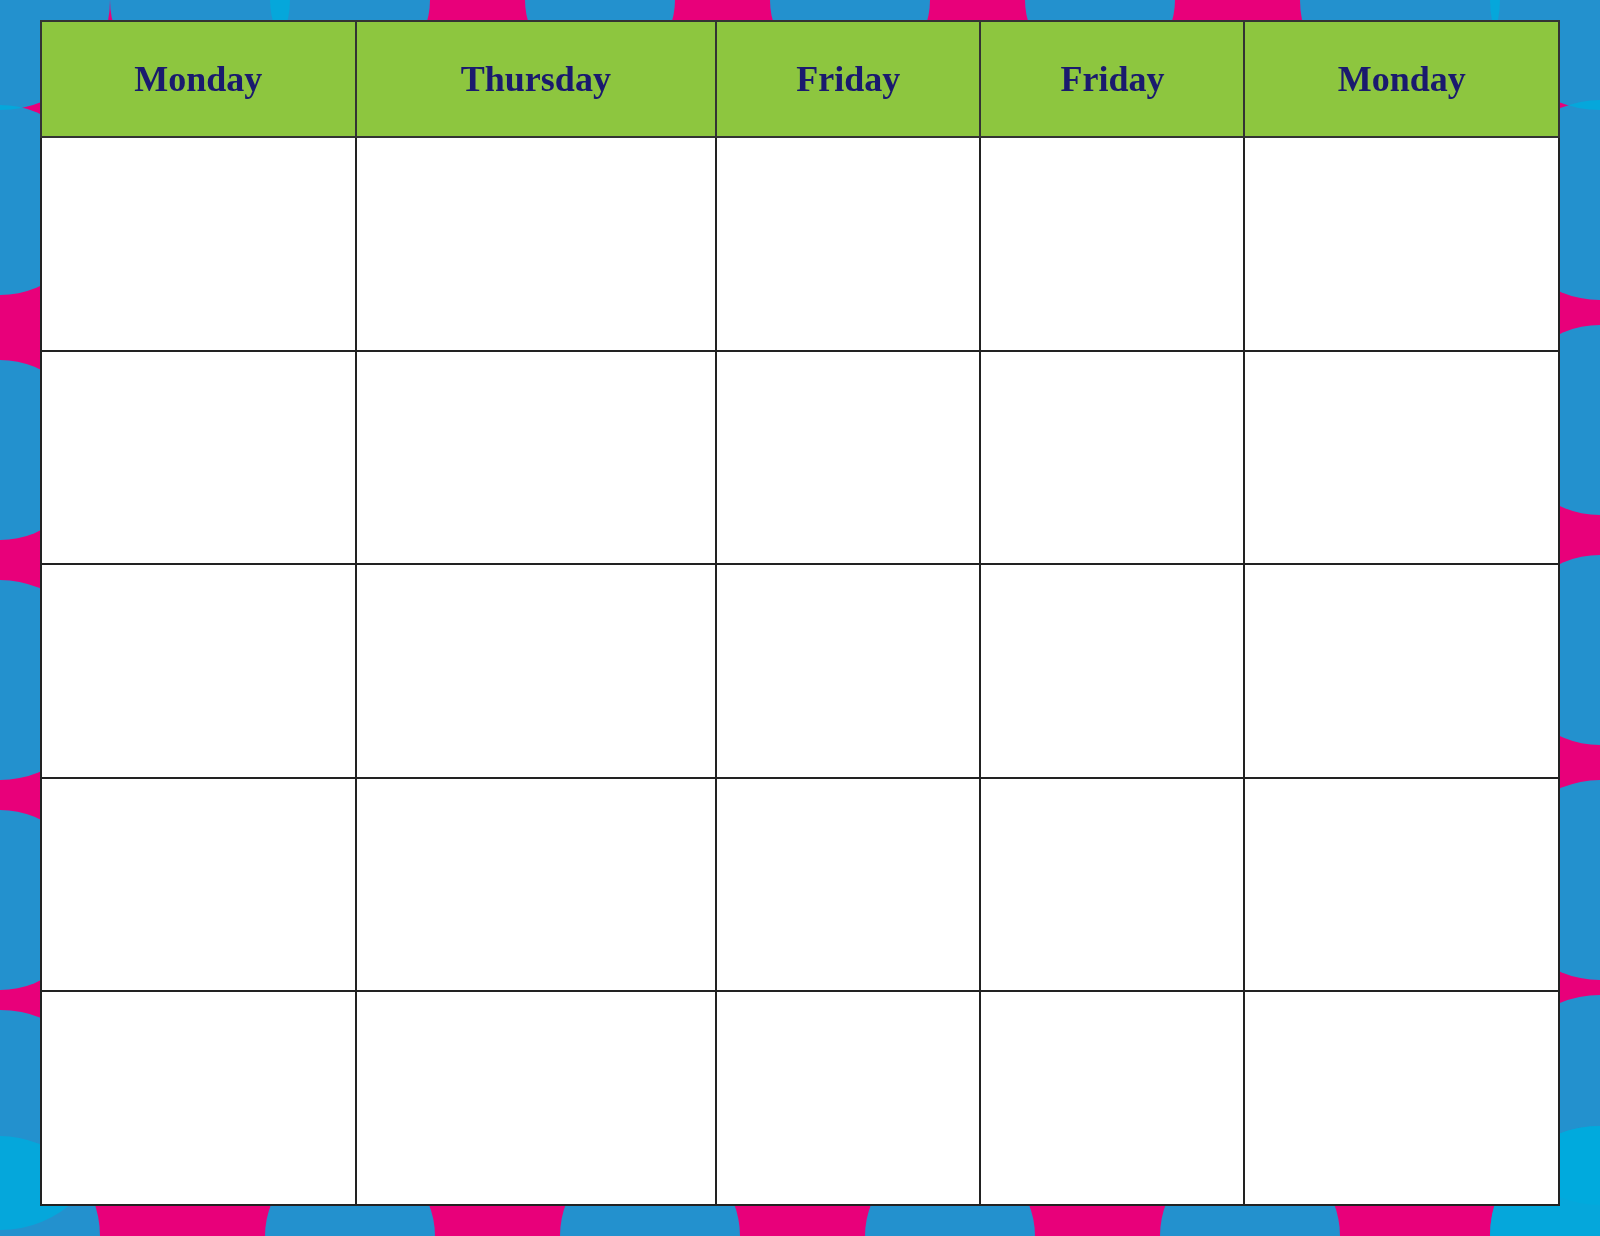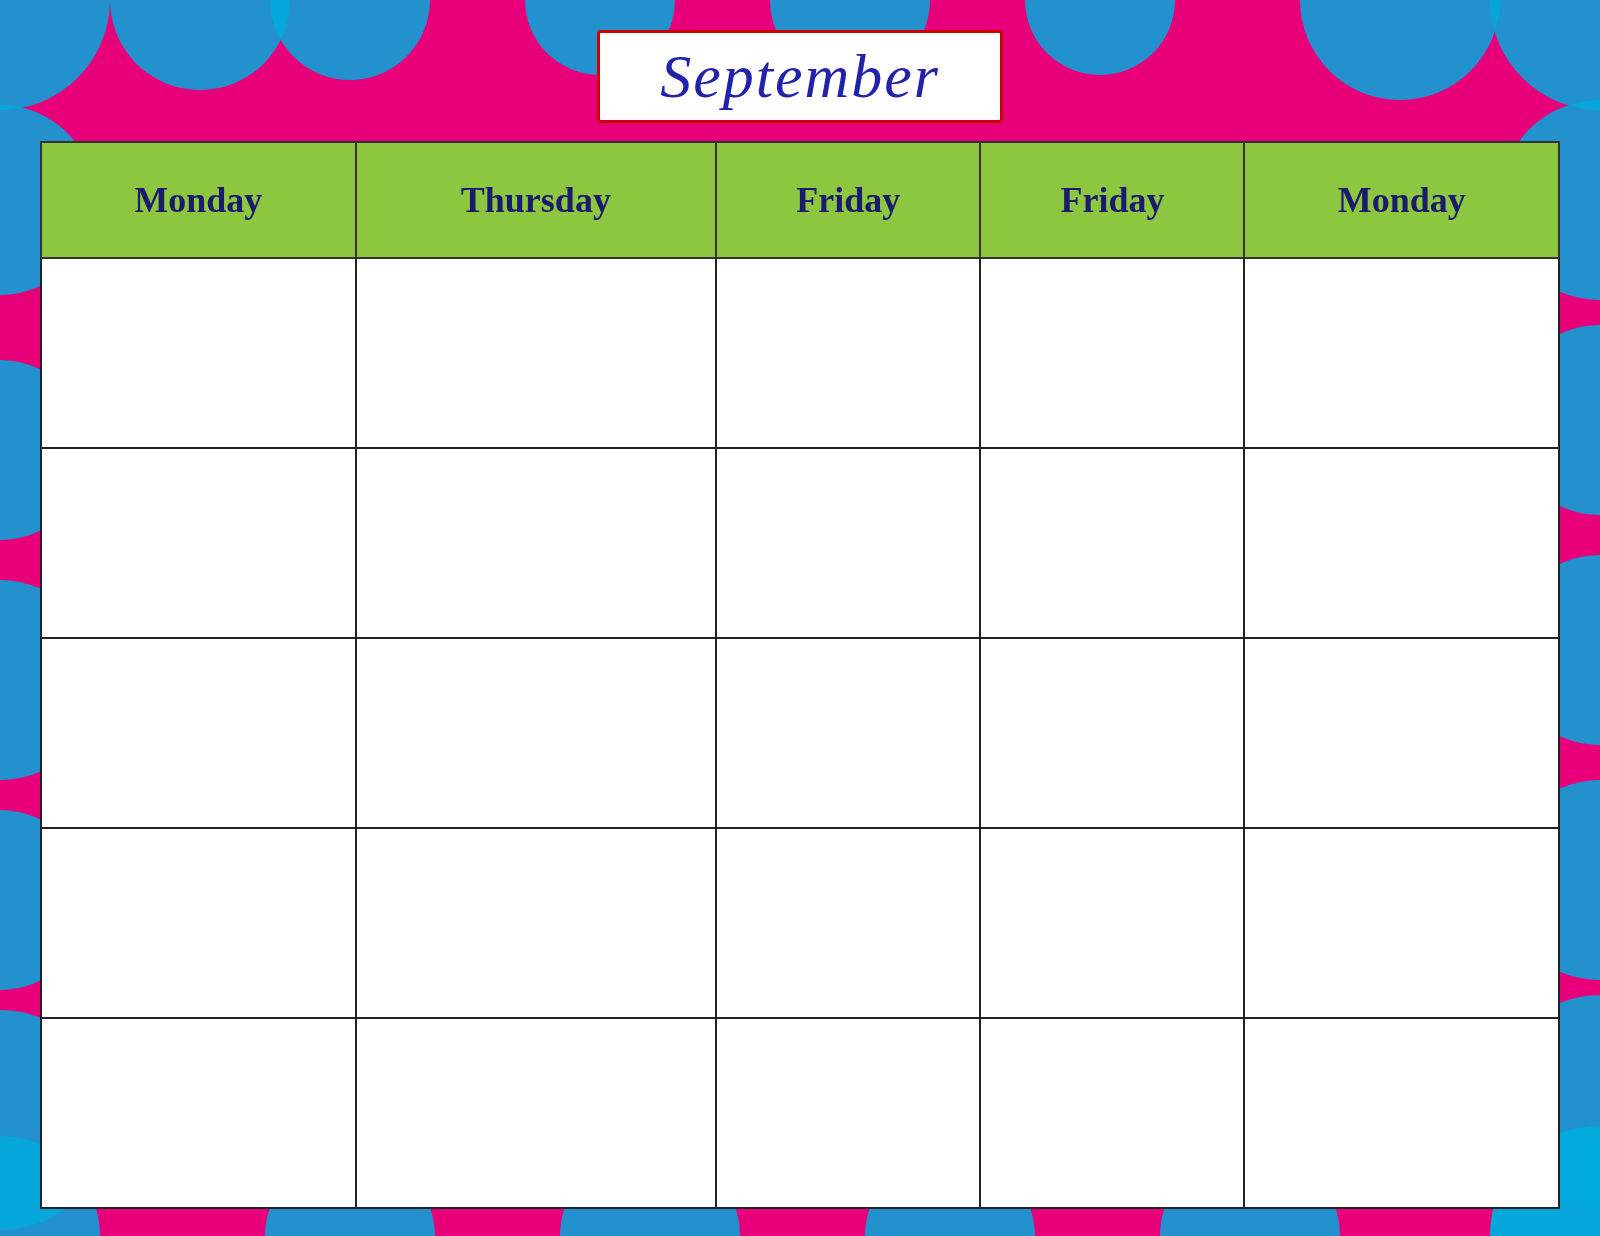--- a/index.html
+++ b/index.html
@@ -113,23 +113,20 @@
   <circle cx="1250" cy="1236" r="90" fill="#00aadd" opacity="0.85"></circle>
   <circle cx="350" cy="0" r="80" fill="#00aadd" opacity="0.85"></circle>
   <circle cx="600" cy="0" r="75" fill="#00aadd" opacity="0.85"></circle>
   <circle cx="850" cy="0" r="80" fill="#00aadd" opacity="0.85"></circle>
   <circle cx="1100" cy="0" r="75" fill="#00aadd" opacity="0.85"></circle>
   <circle cx="1600" cy="1236" r="110" fill="#00aadd" opacity="0.85"></circle>
 </svg>
 
 <div class="calendar-wrapper">
 
-  <div class="month-title-container">
-    <span class="month-title">September</span>
-  </div>
 
   <table class="calendar-table">
     <thead>
       <tr>
         <th>Monday</th>
         <th>Thursday</th>
         <th>Friday</th>
         <th>Friday</th>
         <th>Monday</th>
       </tr>

